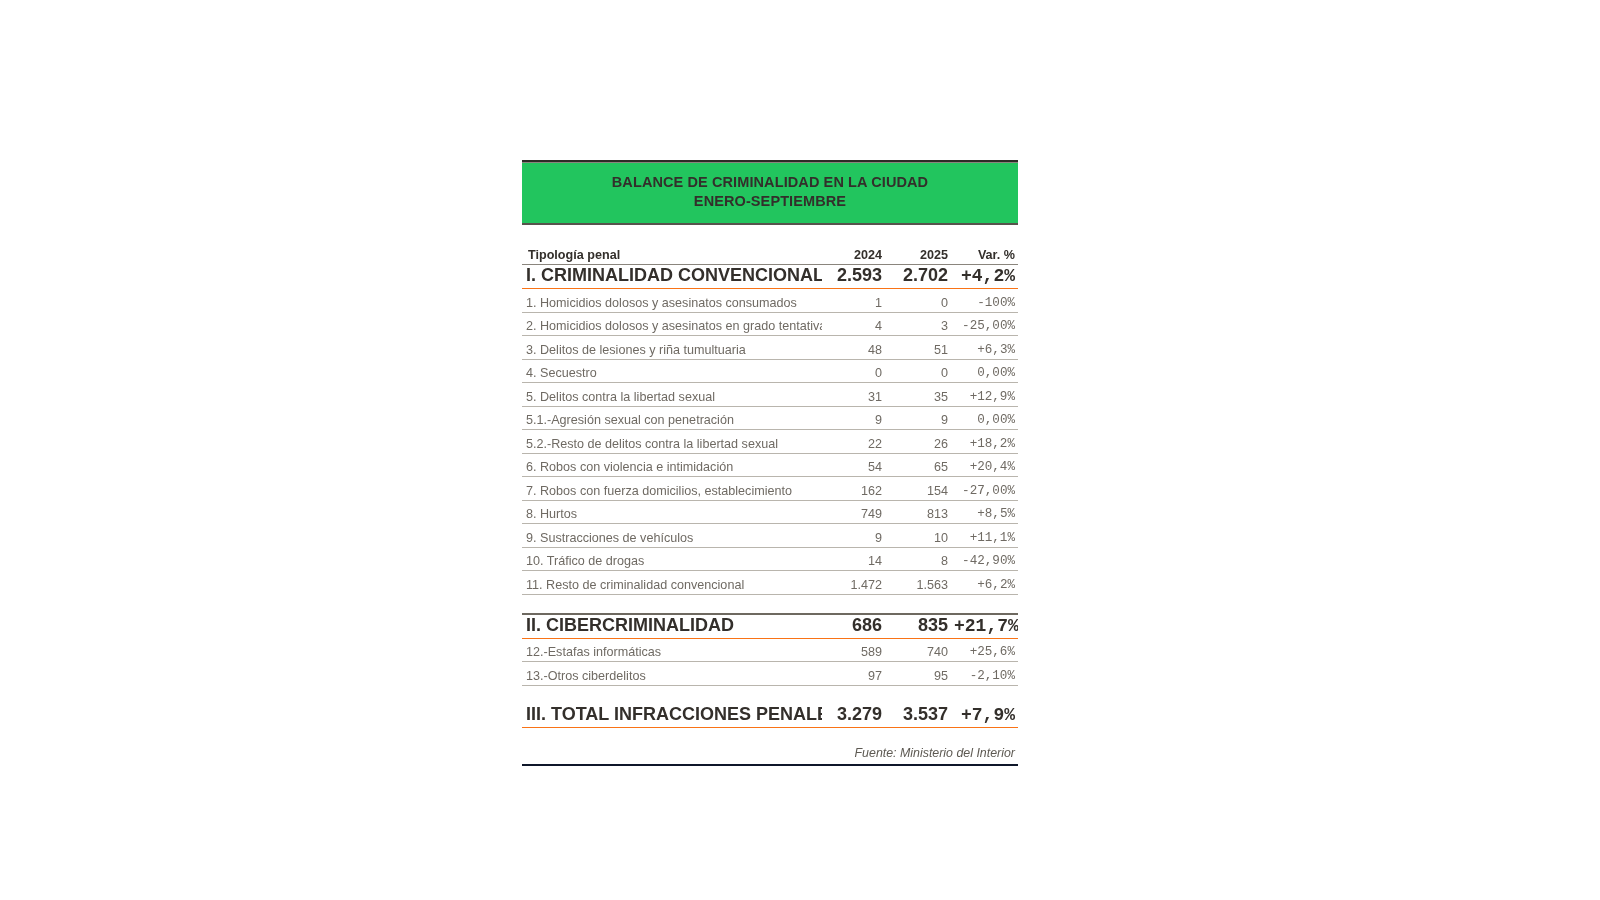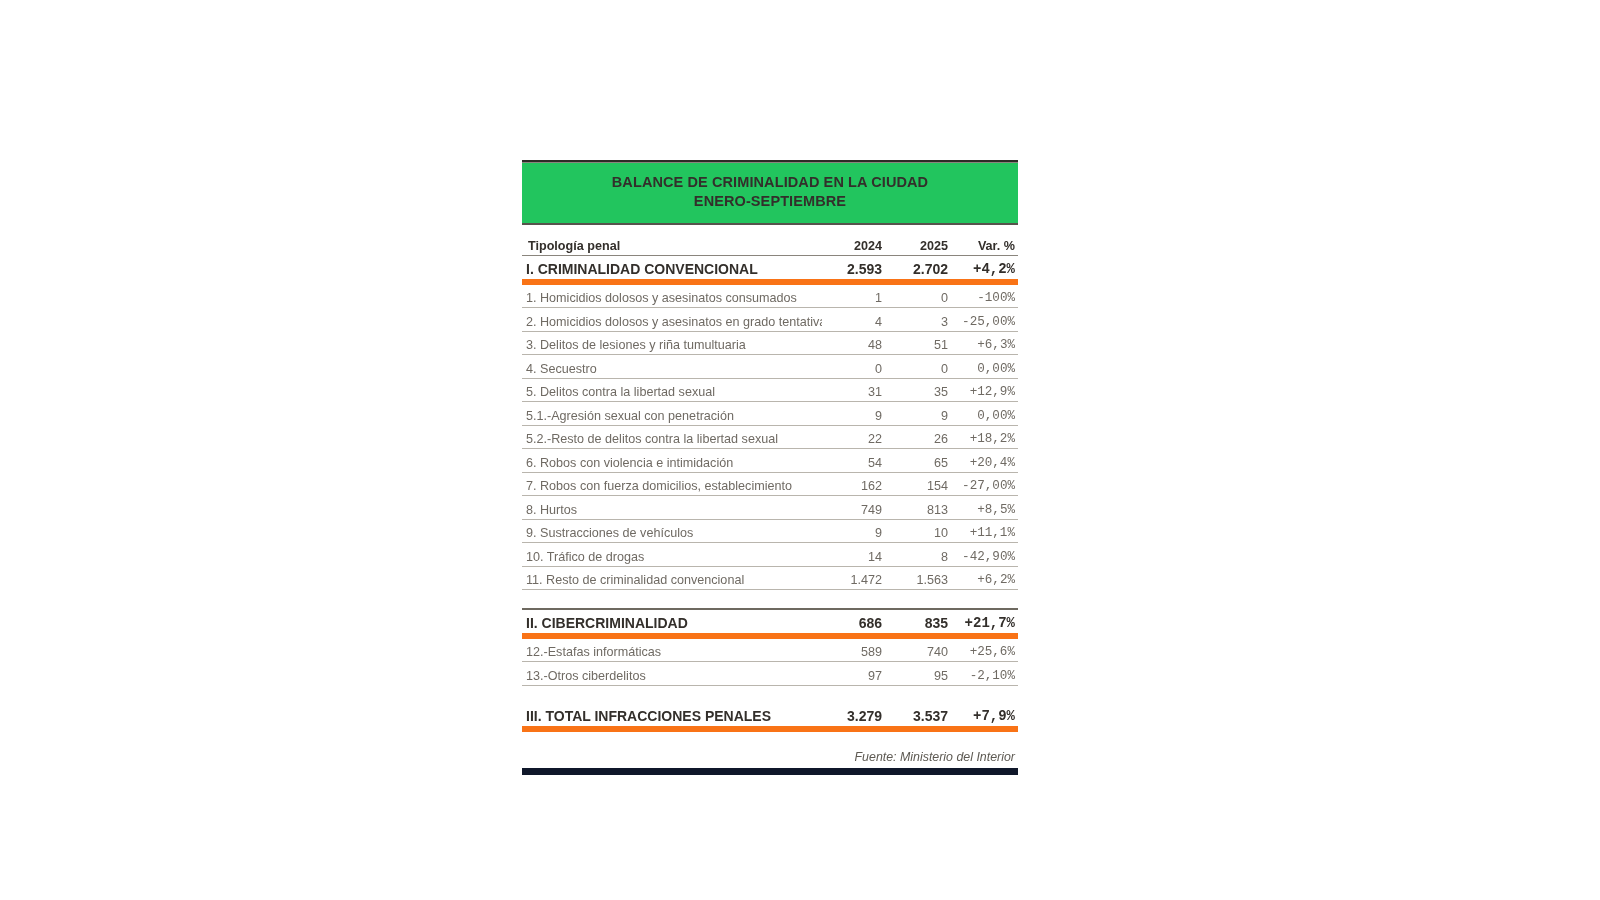--- a/index.html
+++ b/index.html
@@ -47,21 +47,21 @@
     height: 2px;
     background: #57534c;
     margin-bottom: 0px;
   }
 
   
   table.balance {
     border-collapse: collapse;
     width: 496px;
     table-layout: fixed;
-    margin-top: 8px;
+    margin-top: 17px;
   }
   table.balance col.c-label  { width: 300px; }
   table.balance col.c-y1     { width: 66px;  }
   table.balance col.c-y2     { width: 66px;  }
   table.balance col.c-var    { width: 64px;  }
 
   table.balance td, table.balance th {
     padding: 0;
     vertical-align: bottom;
   }
@@ -90,22 +90,22 @@
     white-space: nowrap;
   }
   tr.head > td.label { text-align: left;  padding-left: 6px; }
   tr.head > td.num   { text-align: right; padding-right: 6px; }
   tr.head > td.var   { text-align: right; padding-right: 3px; }
 
   
   tr.section > td, tr.total > td {
     font-weight: bold;
     color: #332f2b;
-    font-size: 14px;
-    border-bottom: 6px solid #f97316;
+    font-size: 18px;
+    border-bottom: 1px solid #f97316;
   }
 
   
   tr.section.gapped > td {
     border-top: 2px solid #6e6960;
   }
 
   
   td.label.indent { padding-left: 22px; }
 
@@ -116,21 +116,21 @@
   }
 
   
   .source {
     margin-top: 18px;
     text-align: right;
     font-size: 12.4px;
     font-style: italic;
     color: #5d5952;
     padding-right: 3px;
-    border-bottom: 7px solid #0f172a;
+    border-bottom: 2px solid #0f172a;
     padding-bottom: 4px;
     white-space: nowrap;
   }
 </style>
 </head>
 <body>
 
 <div id="figure">
 
   <div class="rule-top"></div>

